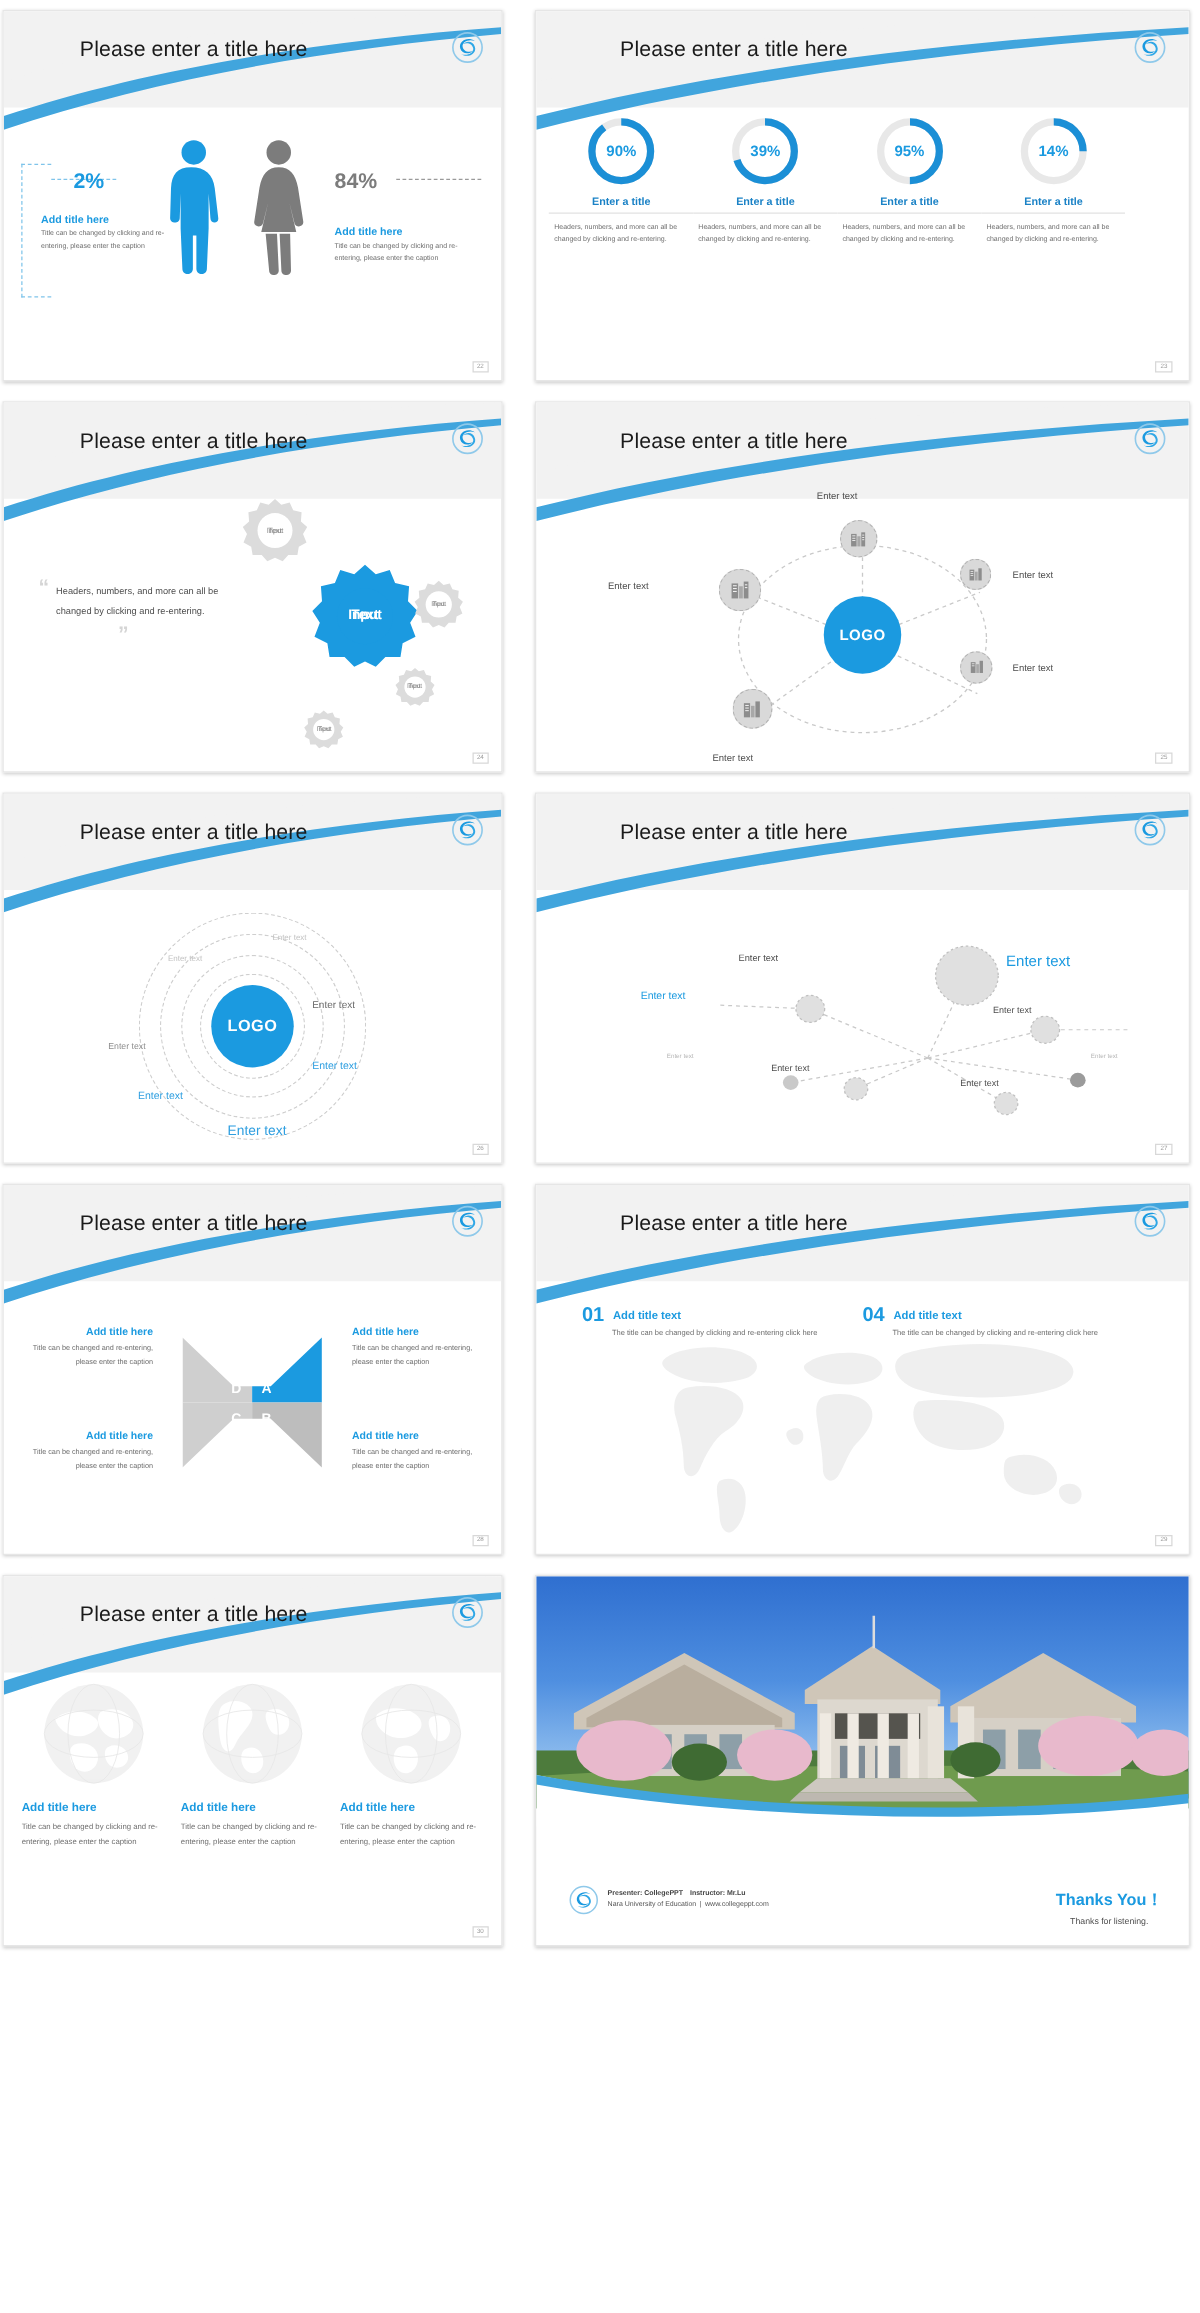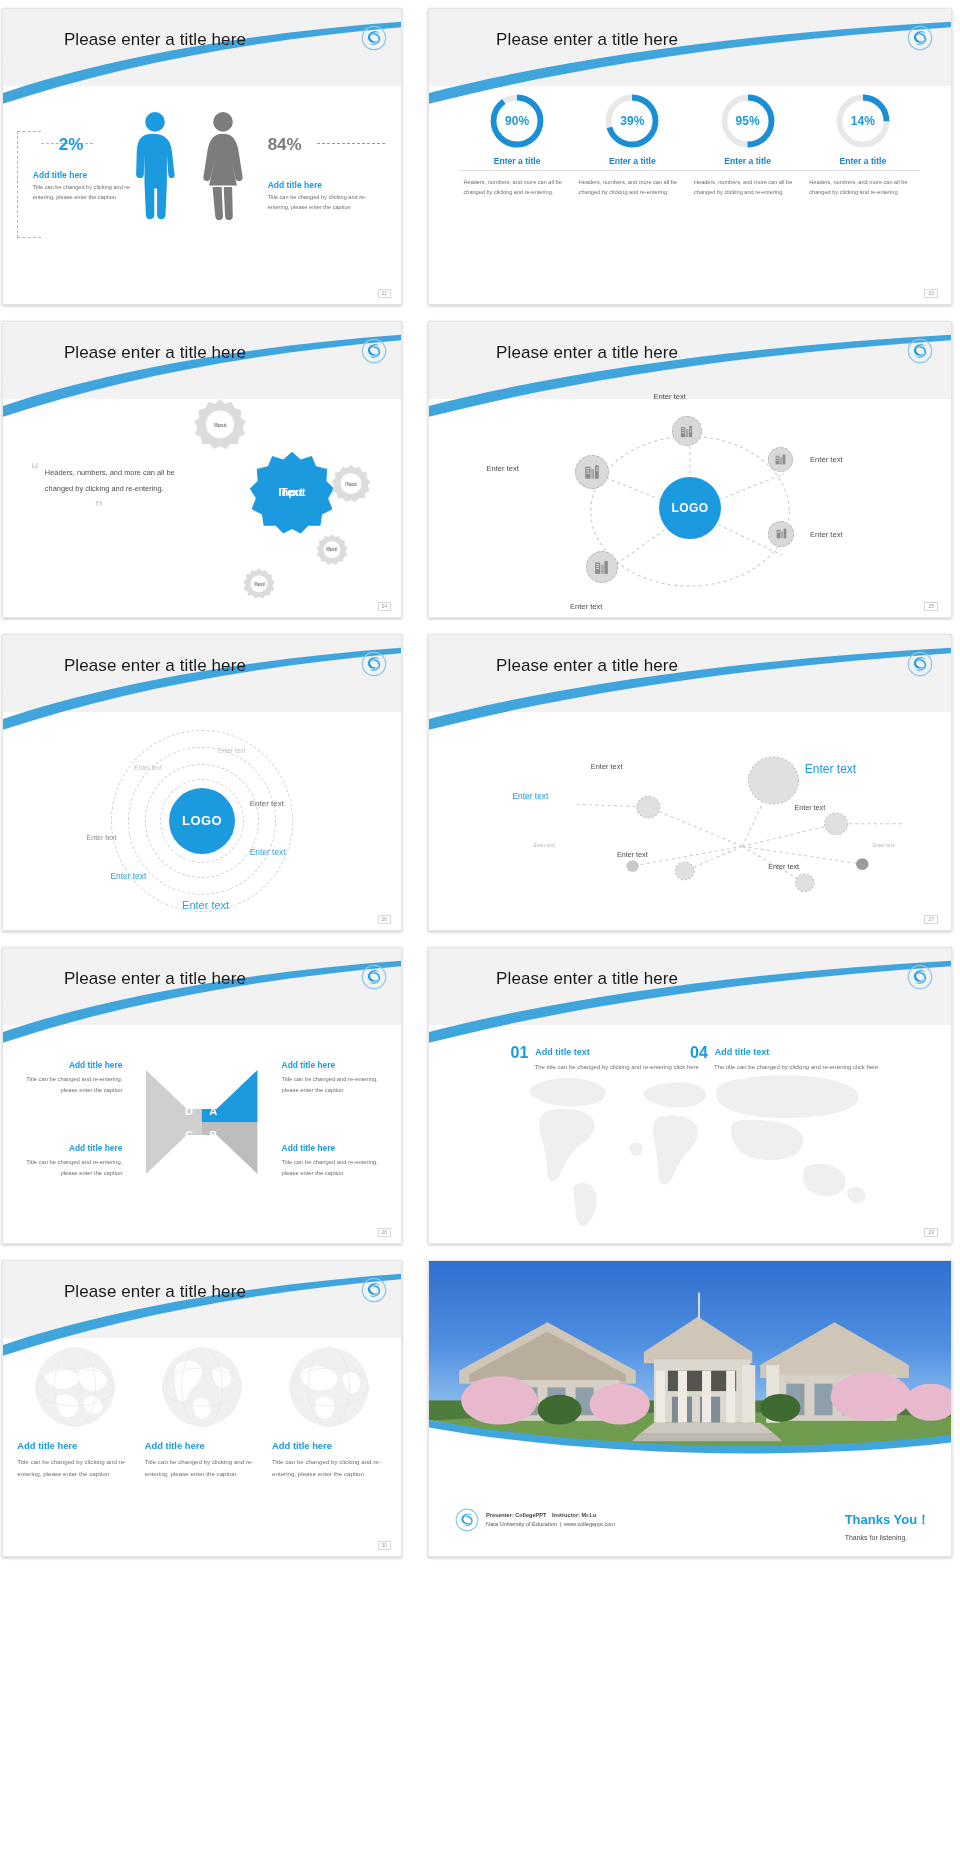--- a/index.html
+++ b/index.html
@@ -80,21 +80,21 @@
     border:1px dashed #7fc4ea; border-right:none;
   }
   .dashline {
     position:absolute; top:22%; height:1px; border-top:1px dashed #9a9a9a;
   }
   .dl-l { left:9.5%; width:13%; border-top-color:#7fc4ea; }
   .dl-r { left:79%; width:17%; }
 
   
   .donuts { position:absolute; left:2%; top:28%; width:96%; height:70%;
-            display:flex; justify-content:center; }
+            display:flex; justify-content:flex-start; }
   .donut-col { width:23%; text-align:center; }
   .donut { position:relative; width:58px; height:58px; margin:0 auto 6px; }
   .donut svg { transform:rotate(-90deg); display:block; }
   .donut .val {
     position:absolute; inset:0; display:flex; align-items:center; justify-content:center;
     font-size:12px; font-weight:bold; color:#1b9ae0;
   }
   .donut-col h4 {
     font-size:8.6px; color:#1b82c6; font-weight:bold;
     padding-bottom:4px; border-bottom:1px solid #e2e2e2; margin-bottom:6px;
@@ -162,34 +162,34 @@
   .xshape { position:absolute; left:36%; top:38%; width:28%; height:42%; }
   .xshape svg { width:100%; height:100%; display:block; }
 
   
   .map-bg { position:absolute; left:4%; top:34%; width:92%; height:62%; opacity:.55; }
   .map-bg svg { width:100%; height:100%; display:block; }
   .numitem { position:absolute; top:33%; width:40%; }
   .numitem .num { font-size:16px; font-weight:bold; color:#1b9ae0; float:left; margin-right:7px; line-height:1; }
   .numitem h4 { font-size:9px; font-weight:bold; color:#1b9ae0; padding-top:2px; }
   .numitem p { font-size:6px; color:#6e6e6e; line-height:1.85; margin-top:5px; clear:none; padding-left:24px; }
-  .ni1 { left:7%;margin-left:45px; } .ni2 { left:50%; }
+  .ni1 { left:7%; } .ni2 { left:50%; }
 
   
   .globes { position:absolute; left:2%; top:28%; width:96%; height:70%; display:flex; justify-content:space-around; }
   .gcol { width:30%; text-align:left; }
   .gcol .globe { width:86px; height:86px; margin:0 auto 10px; opacity:.5; }
   .gcol .globe svg { width:100%; height:100%; display:block; }
   .gcol h4 { font-size:9.4px; font-weight:bold; color:#1b9ae0; margin-bottom:5px; }
   .gcol p { font-size:6.2px; color:#6e6e6e; line-height:1.95; }
 
   
   .photo { position:absolute; left:0; top:0; width:100%; height:63%; overflow:hidden; }
   .sky { position:absolute; inset:0; background:linear-gradient(#2f6fd0 0%, #4f8fe0 45%, #86b7ec 75%, #b6d4f2 100%); }
-  .thanks-wrap { position:absolute; right:4%; bottom:5%; text-align:left; }
+  .thanks-wrap { position:absolute; right:4%; bottom:5%; text-align:center; }
   .thanks-wrap .t1 { font-size:13px; font-weight:bold; color:#1b9ae0; margin-bottom:5px; }
   .thanks-wrap .t2 { font-size:7px; color:#4d4d4d; }
   .credit { position:absolute; left:5%; bottom:8%; display:flex; align-items:center; gap:7px; }
   .credit .clogo { width:24px; height:24px; }
   .credit .clogo svg { width:100%; height:100%; display:block; }
   .credit .ctxt div { font-size:5.6px; color:#555; line-height:1.7; }
   .credit .ctxt div:first-child { font-weight:bold; color:#444; }
   .botcurve { position:absolute; left:0; bottom:32%; width:100%; height:14%; z-index:3; }
   .botcurve svg { width:100%; height:100%; display:block; }
 </style>

